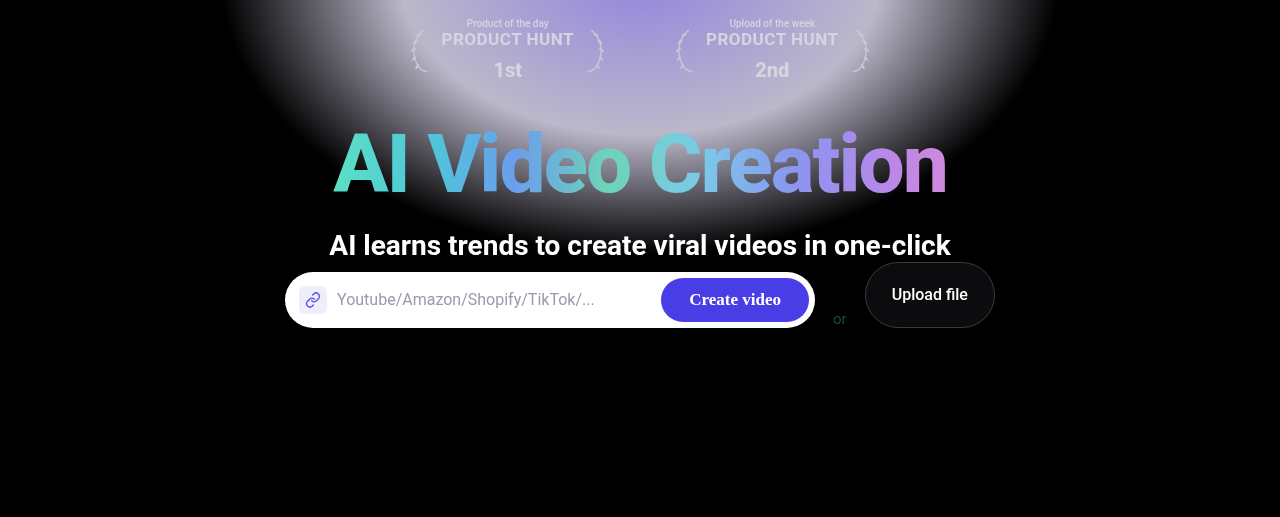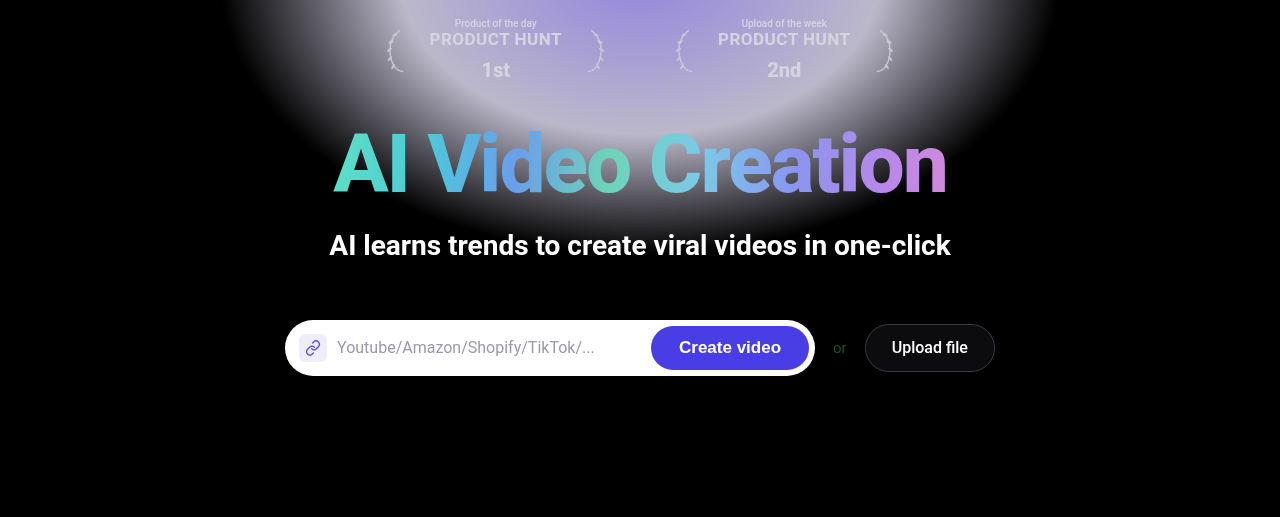--- a/index.html
+++ b/index.html
@@ -23,21 +23,21 @@
     .badges-container {
       display: flex;
       gap: 60px;
       margin-top: 18px;
       justify-content: center;
     }
     
     .badge {
       display: flex;
       align-items: center;
-      gap: 20px;
+      gap: 8px;
     }
     
     .laurel {
       width: 28px;
       height: 48px;
     }
     
     .laurel.right {
       transform: scaleX(-1);
     }
@@ -81,23 +81,22 @@
     }
     
     .hero-subtitle {
       margin-top: 22px;
       font-size: 28px;
       font-weight: 700;
       color: #ffffff;
     }
     
     .input-row {
-      margin-top: 58px;
-      display: flex;
-      align-items: center;
+      display: flex;
+      align-items: flex-end;
       gap: 18px;
     }
     
     .input-pill {
       display: flex;
       align-items: center;
       background: #ffffff;
       border-radius: 999px;
       padding: 6px 6px 6px 14px;
       width: 530px;
@@ -133,35 +132,35 @@
     .create-btn {
       background: #493de6;
       color: #ffffff;
       border: none;
       border-radius: 999px;
       padding: 0 28px;
       height: 44px;
       font-size: 17px;
       font-weight: 600;
       cursor: pointer;
-      font-family: Liberation Sans, sans-serif;
+      font-family: Liberation Serif, serif;
     }
     
     .or-text {
       color: #14532d;
       font-size: 15px;
     }
     
     .upload-btn {
       background: rgba(20, 20, 25, 0.6);
       color: #ffffff;
       border: 1px solid #3a3a42;
       border-radius: 999px;
       padding: 0 26px;
-      height: 48px;
+      height: 66px;
       font-size: 16px;
       font-weight: 500;
       cursor: pointer;
       font-family: inherit;
     }
   </style>
 </head>
 <body>
 
 <div class="badges-container">

